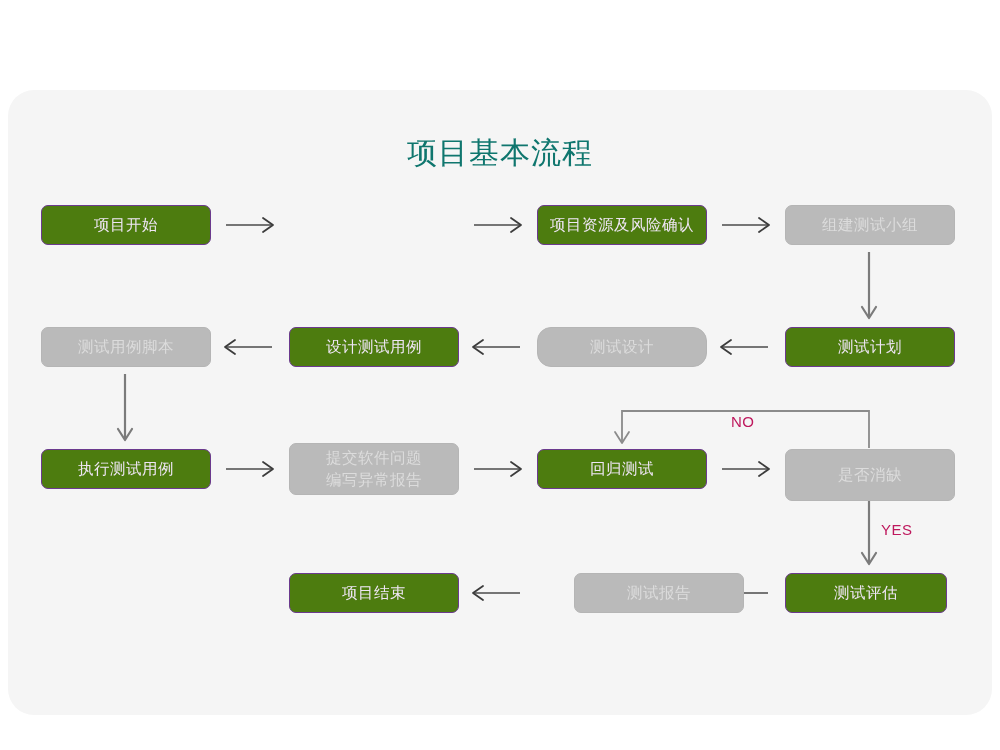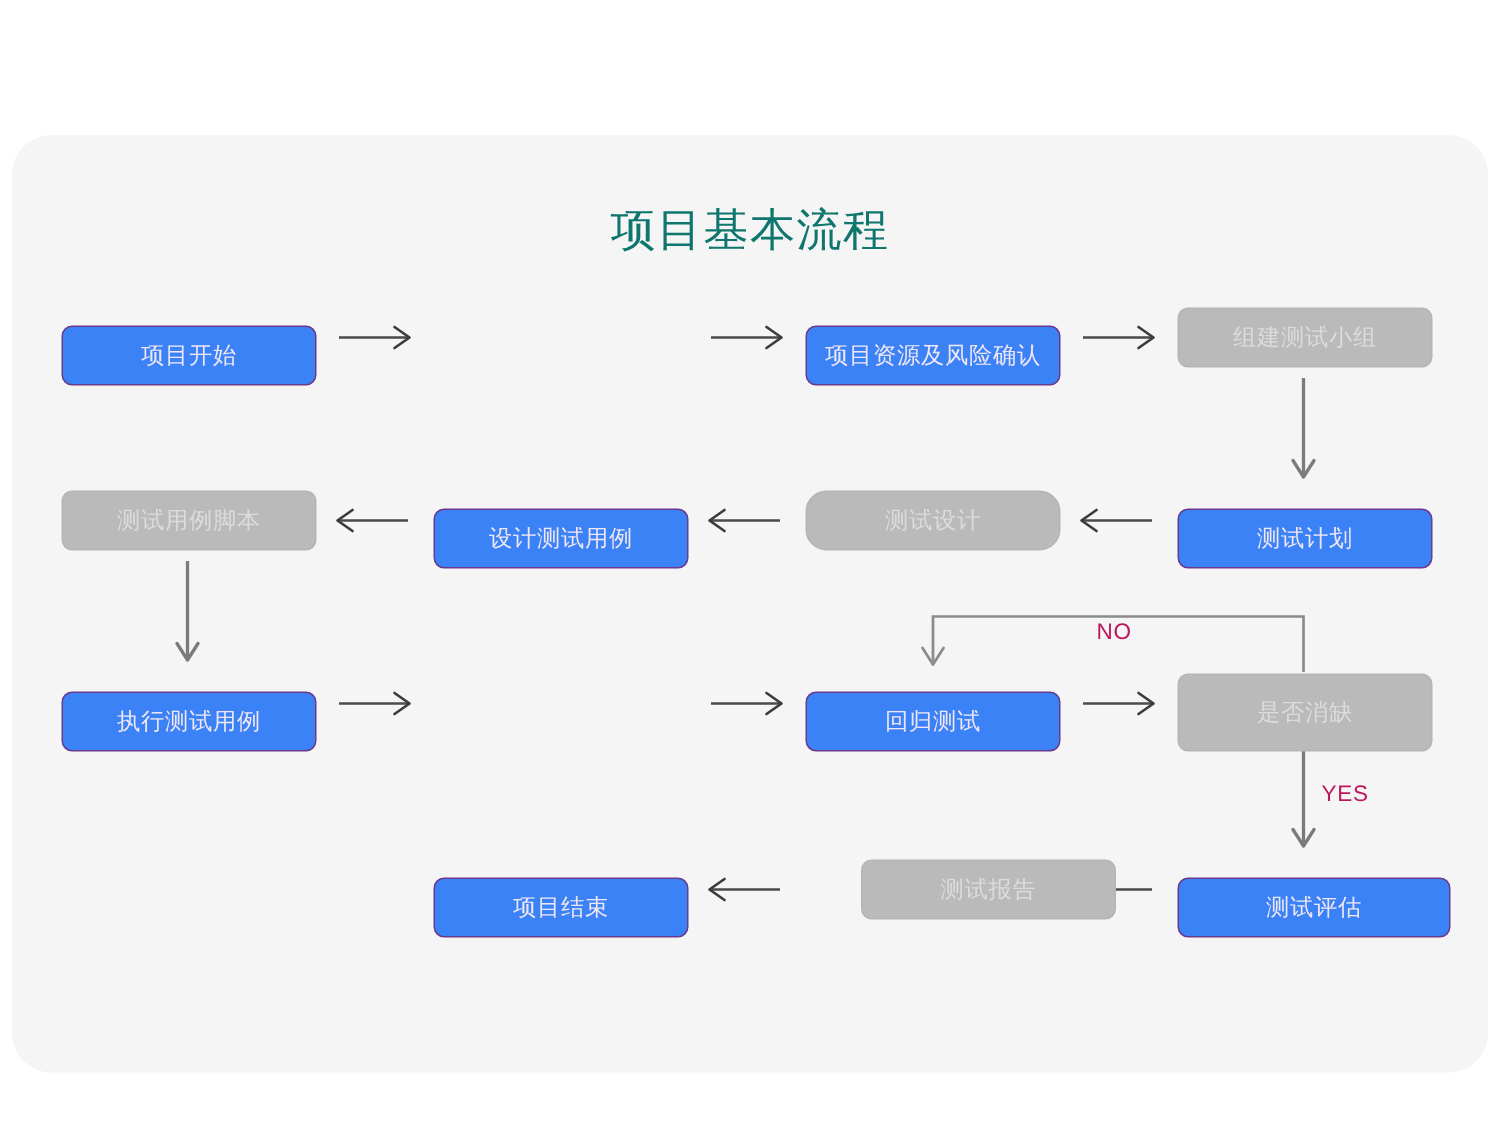--- a/index.html
+++ b/index.html
@@ -46,24 +46,23 @@
     align-items: center;
     justify-content: center;
     text-align: center;
     font-size: 15.5px;
     line-height: 22px;
     letter-spacing: 0.5px;
     font-family: "DejaVu Sans", "Liberation Sans", sans-serif;
     white-space: pre-line;
   }
   .node.purple {
-    background: #3b82f6;
+    background: #4d7c0f;
     border: 1.5px solid #6b3a8e;
     color: #efe6f5;
-    margin-top: 12px;
   }
   .node.gray {
     background: #bababa;
     border: 1.5px solid #b5b5b5;
     color: #dcdcdc;
   }
   .edge-label {
     position: absolute;
     font-size: 15px;
     color: #be185d;
@@ -192,29 +191,31 @@
     <g>
       <line x1="520" y1="593" x2="474" y2="593"></line>
       <polyline class="head" points="483,586 473,593 483,600"></polyline>
     </g>
   </svg>
 
   <div class="node purple" style="left:41px;  top:205px; width:170px; height:40px;">项目开始</div>
   <div class="node purple" style="left:537px; top:205px; width:170px; height:40px;">项目资源及风险确认</div>
   <div class="node gray" style="left:785px; top:205px; width:170px; height:40px;">组建测试小组</div>
 
-  <div class="node gray" style="left:41px;  top:327px; width:170px; height:40px;">测试用例脚本</div>
+  <div class="node gray" style="left:41px;  top:327px; width:170px; height:40px;font-family:Liberation Serif, serif;">测试用例脚本</div>
   <div class="node purple" style="left:289px; top:327px; width:170px; height:40px;">设计测试用例</div>
   <div class="node gray" style="left:537px; top:327px; width:170px; height:40px;border-radius:14px;">测试设计</div>
   <div class="node purple" style="left:785px; top:327px; width:170px; height:40px;">测试计划</div>
 
   <div class="node purple" style="left:41px;  top:449px; width:170px; height:40px;">执行测试用例</div>
+  <div class="node gray" style="left:289px; top:443px; width:170px; height:52px;">提交软件问题
+编写异常报告</div>
   <div class="node purple" style="left:537px; top:449px; width:170px; height:40px;">回归测试</div>
   <div class="node gray" style="left:785px; top:449px; width:170px; height:52px;">是否消缺</div>
 
   <div class="node purple" style="left:289px; top:573px; width:170px; height:40px;">项目结束</div>
   <div class="node gray" style="left:546px; top:573px; width:170px; height:40px;margin-left:28px;">测试报告</div>
-  <div class="node purple" style="left:785px; top:573px; width:182px; height:40px;">测试评估</div>
+  <div class="node purple" style="left:785px; top:573px; width:162px; height:40px;">测试评估</div>
 
   <div class="edge-label" style="left:731px; top:413px;">NO</div>
   <div class="edge-label" style="left:881px; top:521px;">YES</div>
 
 </div>
 
 </body></html>

